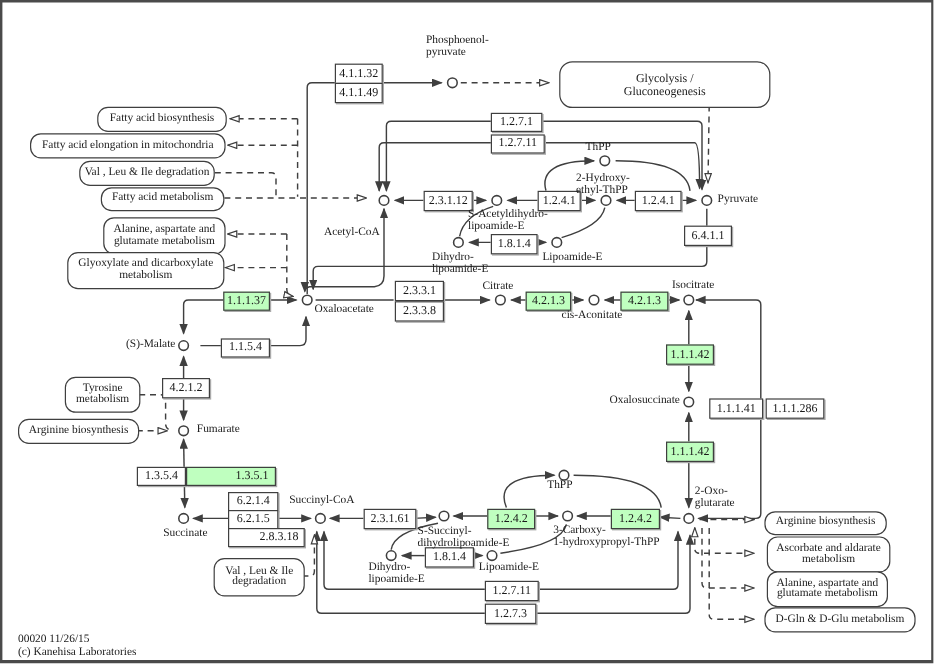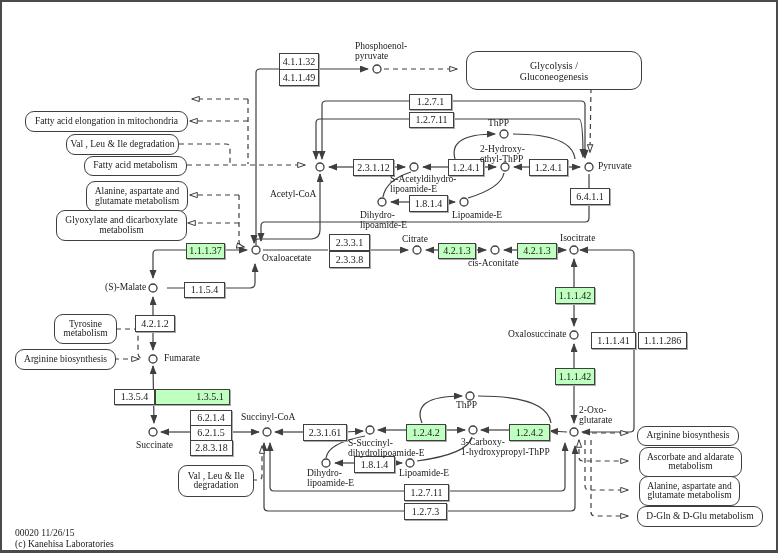--- a/index.html
+++ b/index.html
@@ -142,20 +142,21 @@
       <circle cx="572" cy="430" r="4"></circle>
       <circle cx="324" cy="461" r="4"></circle>
       <circle cx="408" cy="461" r="4"></circle>
     </g>
   </svg>
 
 
   <div class="pw big" style="left:464px;top:49px;width:174px;height:37px;">Glycolysis /
 Gluconeogenesis</div>
 
+  <div class="pw" style="left:79px;top:87px;width:106px;height:19px;">Fatty acid biosynthesis</div>
   <div class="pw" style="left:23px;top:109px;width:161px;height:19px;">Fatty acid elongation in mitochondria</div>
   <div class="pw" style="left:64px;top:132px;width:111px;height:19px;">Val , Leu &amp; Ile degradation</div>
   <div class="pw" style="left:82px;top:154px;width:101px;height:18px;">Fatty acid metabolism</div>
   <div class="pw" style="left:84px;top:179px;width:100px;height:29px;">Alanine, aspartate and
 glutamate metabolism</div>
   <div class="pw" style="left:54px;top:208px;width:129px;height:29px;">Glyoxylate and dicarboxylate
 metabolism</div>
   <div class="pw" style="left:52px;top:312px;width:61px;height:28px;">Tyrosine
 metabolism</div>
   <div class="pw" style="left:13px;top:347px;width:99px;height:19px;">Arginine biosynthesis</div>
@@ -185,29 +186,29 @@
   <div class="ez" style="left:182px;top:280px;width:39px;height:14px;">1.1.5.4</div>
   <div class="ez hl" style="left:553px;top:285px;width:38px;height:15px;">1.1.1.42</div>
   <div class="ez" style="left:133px;top:313px;width:38px;height:15px;">4.2.1.2</div>
   <div class="ez" style="left:589px;top:330px;width:43px;height:15px;">1.1.1.41</div>
   <div class="ez" style="left:636px;top:330px;width:47px;height:15px;">1.1.1.286</div>
   <div class="ez hl" style="left:553px;top:366px;width:38px;height:15px;">1.1.1.42</div>
   <div class="ez" style="left:112px;top:387px;width:39px;height:14px;">1.3.5.4</div>
   <div class="ez hl" style="left:153px;top:387px;width:38px;height:14px;padding-left:35px;">1.3.5.1</div>
   <div class="ez" style="left:188px;top:408px;width:40px;height:14px;">6.2.1.4</div>
   <div class="ez" style="left:188px;top:423px;width:40px;height:14px;">6.2.1.5</div>
-  <div class="ez" style="left:188px;top:438px;width:41px;height:14px;">2.8.3.18</div>
+  <div class="ez" style="left:188px;top:438px;width:41px;height:14px;padding-left:21px;">2.8.3.18</div>
   <div class="ez" style="left:301px;top:422px;width:42px;height:15px;">2.3.1.61</div>
   <div class="ez hl" style="left:404px;top:422px;width:38px;height:15px;">1.2.4.2</div>
   <div class="ez hl" style="left:507px;top:422px;width:39px;height:15px;">1.2.4.2</div>
   <div class="ez" style="left:352px;top:454px;width:39px;height:15px;">1.8.1.4</div>
   <div class="ez" style="left:402px;top:482px;width:43px;height:15px;">1.2.7.11</div>
   <div class="ez" style="left:402px;top:501px;width:41px;height:15px;">1.2.7.3</div>
 
-  <div class="lb" style="left:353px;top:40px;">Phosphoenol-
+  <div class="lb" style="left:353px;top:28px;">Phosphoenol-
 pyruvate</div>
   <div class="lb" style="left:486px;top:117px;">ThPP</div>
   <div class="lb" style="left:478px;top:143px;">2-Hydroxy-
 ethyl-ThPP</div>
   <div class="lb" style="left:268px;top:188px;">Acetyl-CoA</div>
   <div class="lb" style="left:388px;top:173px;">S-Acetyldihydro-
 lipoamide-E</div>
   <div class="lb" style="left:596px;top:160px;">Pyruvate</div>
   <div class="lb" style="left:358px;top:209px;">Dihydro-
 lipoamide-E</div>

